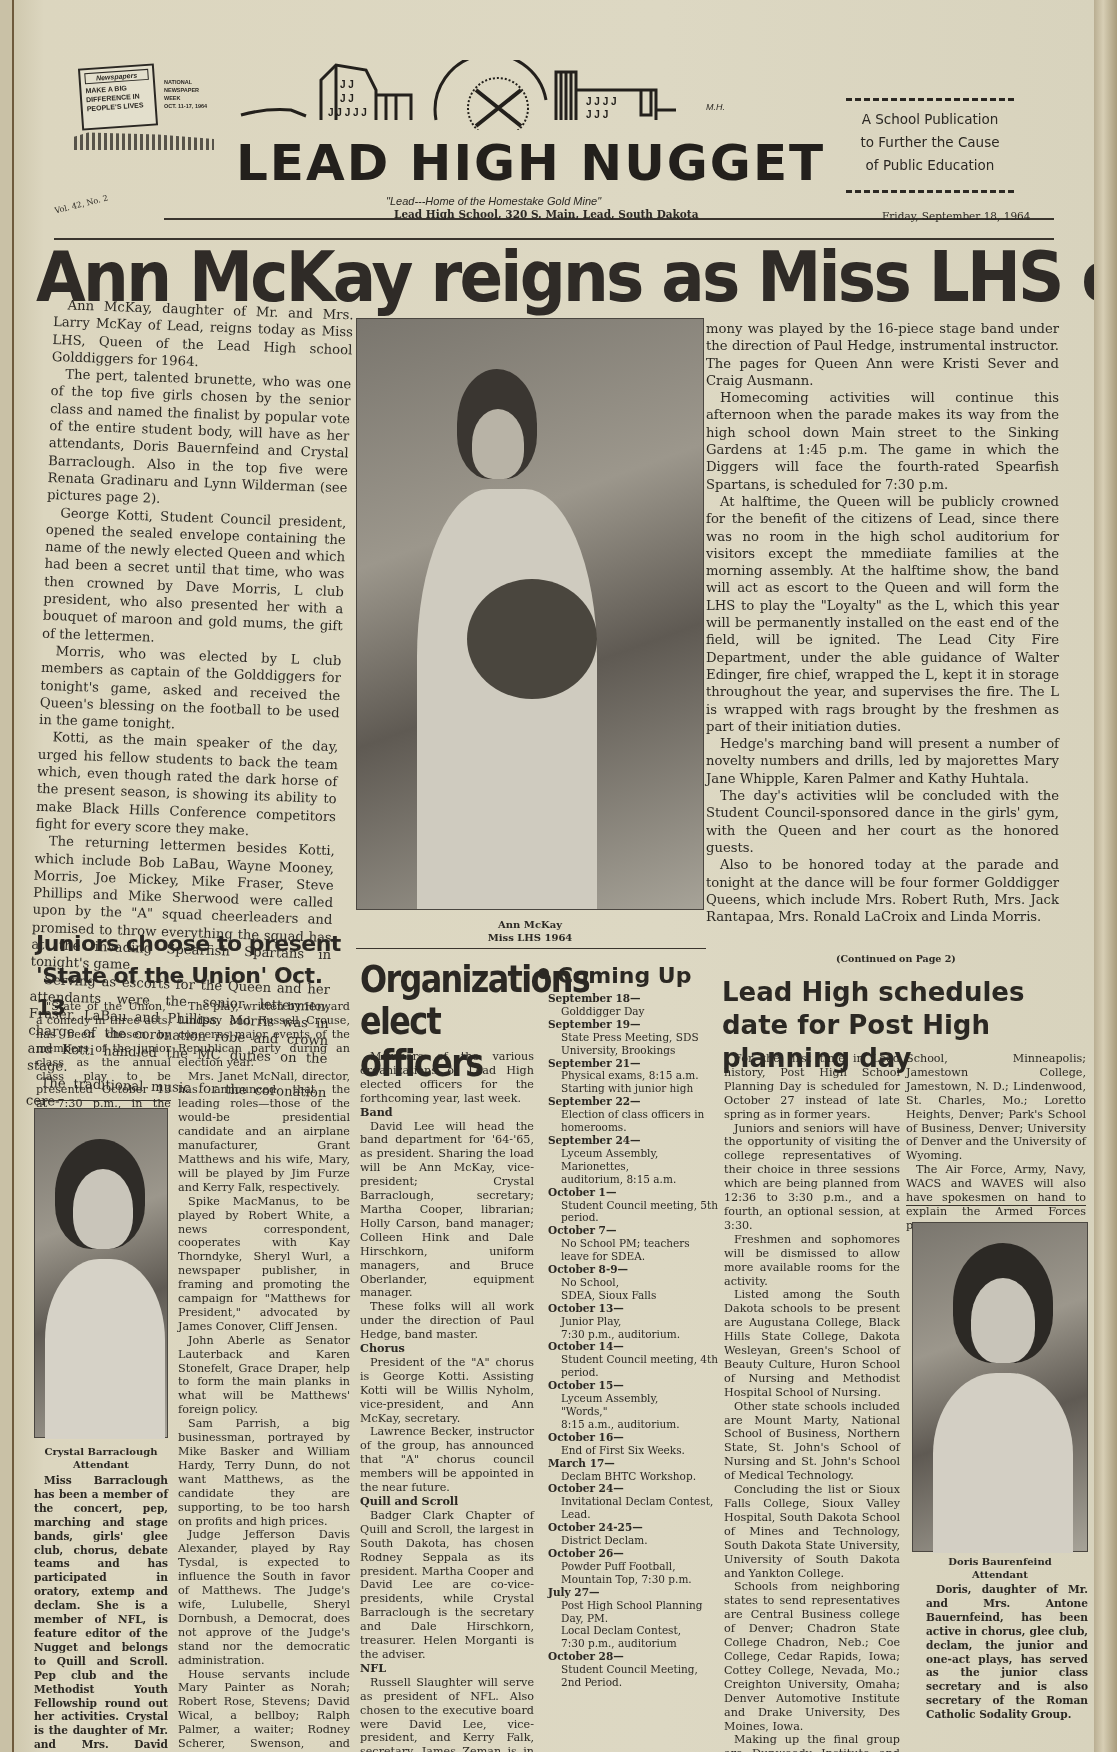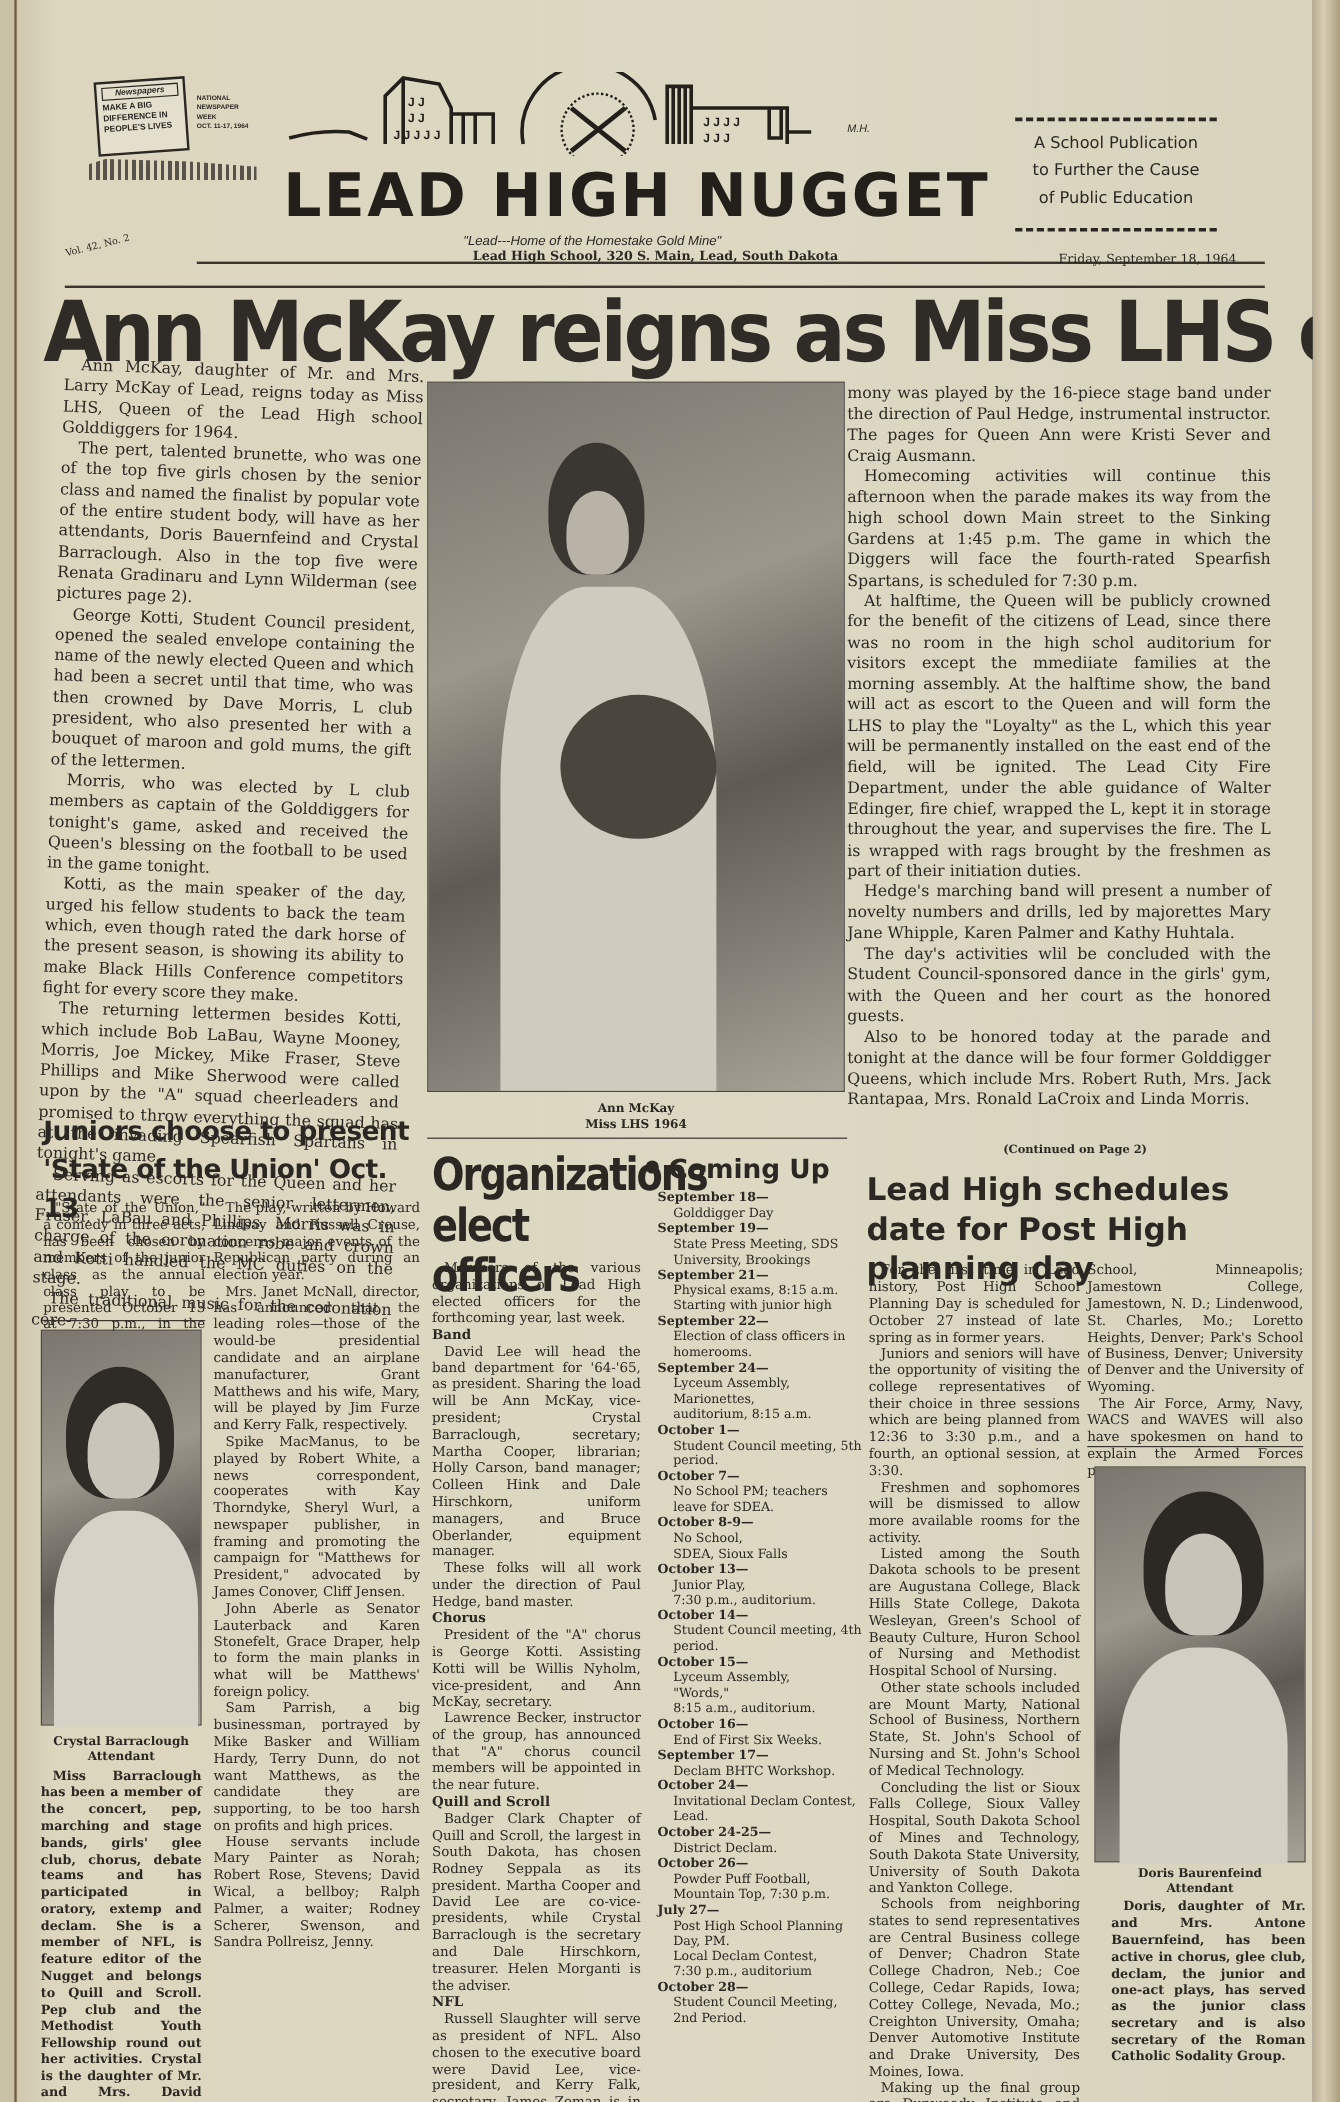--- a/index.html
+++ b/index.html
@@ -188,20 +188,21 @@
   <div class="abs smallcol jun-lead">
     <p>"State of the Union," a comedy in three acts, has been chosen by members of the junior class as the annual class play to be presented October 13 at 7:30 p.m., in the Lead High auditorium.</p>
   </div>
   <div class="hr" style="left:22px;top:1100px;width:135px"></div>
   <div class="abs smallcol jun-col2">
     <p>The play, written by Howard Lindsay and Russell Crouse, concerns major events of the Republican party during an election year.</p>
     <p>Mrs. Janet McNall, director, has announced that the leading roles—those of the would-be presidential candidate and an airplane manufacturer, Grant Matthews and his wife, Mary, will be played by Jim Furze and Kerry Falk, respectively.</p>
     <p>Spike MacManus, to be played by Robert White, a news correspondent, cooperates with Kay Thorndyke, Sheryl Wurl, a newspaper publisher, in framing and promoting the campaign for "Matthews for President," advocated by James Conover, Cliff Jensen.</p>
     <p>John Aberle as Senator Lauterback and Karen Stonefelt, Grace Draper, help to form the main planks in what will be Matthews' foreign policy.</p>
     <p>Sam Parrish, a big businessman, portrayed by Mike Basker and William Hardy, Terry Dunn, do not want Matthews, as the candidate they are supporting, to be too harsh on profits and high prices.</p>
+    <p>Judge Jefferson Davis Alexander, played by Ray Tysdal, is expected to influence the South in favor of Matthews. The Judge's wife, Lulubelle, Sheryl Dornbush, a Democrat, does not approve of the Judge's stand nor the democratic administration.</p>
     <p>House servants include Mary Painter as Norah; Robert Rose, Stevens; David Wical, a bellboy; Ralph Palmer, a waiter; Rodney Scherer, Swenson, and Sandra Pollreisz, Jenny.</p>
 
   </div>
 
   <div class="abs photo photo-crystal">
     <div class="figure" style="left:20px;top:30px;width:90px;height:110px;background:#2f2c28"></div>
     <div class="figure" style="left:38px;top:60px;width:60px;height:80px;background:#c9c5ba"></div>
     <div class="figure" style="left:10px;top:150px;width:120px;height:180px;background:#d6d2c7;border-radius:45% 45% 0 0"></div>
   </div>
   <div class="abs caption" style="left:20px;top:1445px;width:134px">
@@ -255,21 +256,21 @@
       <div class="e">Junior Play,</div>
       <div class="e">7:30 p.m., auditorium.</div>
       <div class="d">October 14—</div>
       <div class="e">Student Council meeting, 4th period.</div>
       <div class="d">October 15—</div>
       <div class="e">Lyceum Assembly,</div>
       <div class="e">"Words,"</div>
       <div class="e">8:15 a.m., auditorium.</div>
       <div class="d">October 16—</div>
       <div class="e">End of First Six Weeks.</div>
-      <div class="d">September 17—</div>
+      <div class="d">March 17—</div>
       <div class="e">Declam BHTC Workshop.</div>
       <div class="d">October 24—</div>
       <div class="e">Invitational Declam Contest, Lead.</div>
       <div class="d">October 24-25—</div>
       <div class="e">District Declam.</div>
       <div class="d">October 26—</div>
       <div class="e">Powder Puff Football,</div>
       <div class="e">Mountain Top, 7:30 p.m.</div>
       <div class="d">July 27—</div>
       <div class="e">Post High School Planning Day, PM.</div>

